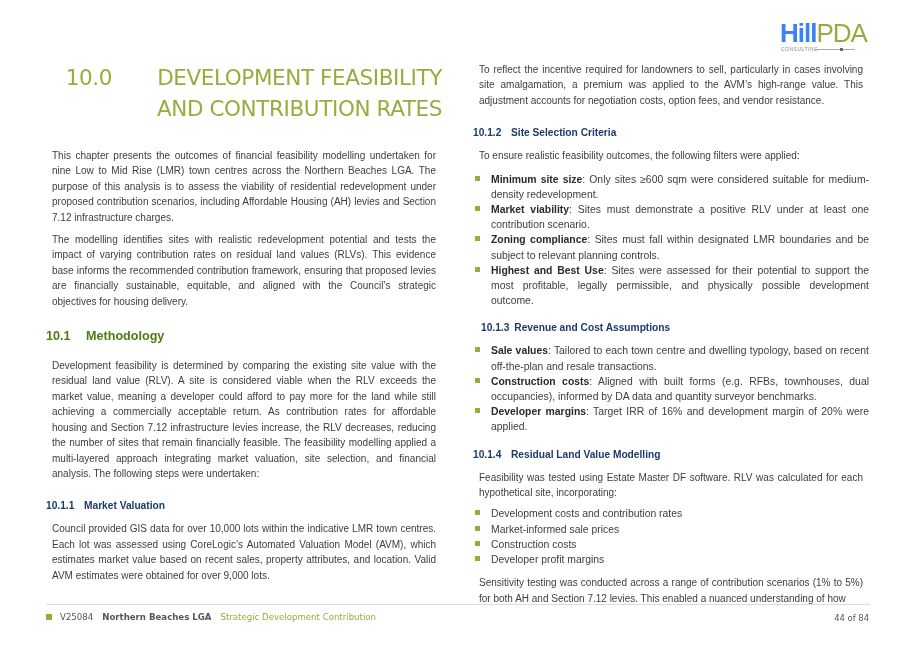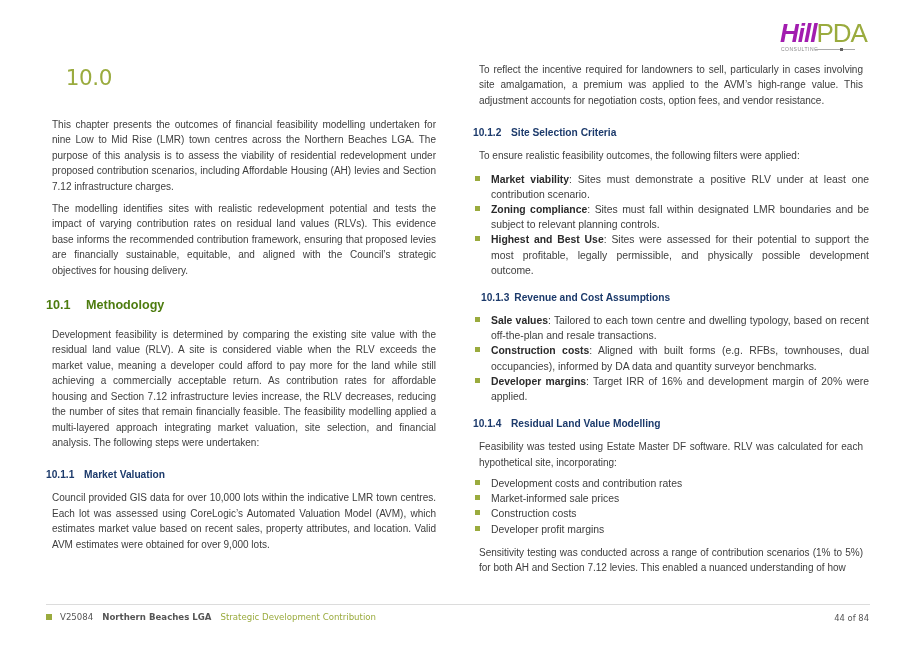--- a/index.html
+++ b/index.html
@@ -2,21 +2,21 @@
 <html><head>
 <meta charset="utf-8">
 <style>
   html, body { margin: 0; padding: 0; }
   body {
     width: 915px; height: 647px; background: #ffffff; position: relative; overflow: hidden;
     font-family: "Liberation Sans", sans-serif; color: #3a3a3a;
   }
   .logo { position: absolute; left: 780px; top: 20px; width: 92px; height: 34px; }
   .logo-main { position: absolute; left: 0; top: 0; font-size: 26px; line-height: 26px; letter-spacing: -1px; white-space: nowrap; }
-  .logo-hill { color: #a21caf; font-weight: bold; font-style: italic; }
+  .logo-hill { color: #3b82f6; font-weight: bold; }
   .logo-pda { color: #9aab3e; font-weight: normal; }
   .logo-sub { position: absolute; left: 1px; top: 26px; font-size: 5px; color: #888; letter-spacing: 0.5px; }
   .logo-line { position: absolute; left: 35px; top: 29px; width: 40px; height: 1px; background: #aaa; }
   .logo-dot { position: absolute; left: 60px; top: 27.5px; width: 3px; height: 3px; background: #666; }
 
   .col-left { position: absolute; left: 46px; top: 60px; width: 396px; }
   .col-right { position: absolute; left: 473px; top: 60px; width: 396px; }
 
   .chapter-title { display: flex; color: #9aab3e; font-size: 21.5px; line-height: 31px; font-family: "DejaVu Sans", sans-serif; font-weight: normal; letter-spacing: -0.4px; margin: 2px 0 0 0; text-align: right; }
   .chapter-num { width: 66px; flex-shrink: 0; }
@@ -51,20 +51,21 @@
 <div class="logo">
   <div class="logo-main"><span class="logo-hill">Hill</span><span class="logo-pda">PDA</span></div>
   <div class="logo-sub">CONSULTING</div>
   <div class="logo-line"></div>
   <div class="logo-dot"></div>
 </div>
 
 <div class="col-left">
   <h1 class="chapter-title">
     <span class="chapter-num">10.0</span>
+    <span>DEVELOPMENT FEASIBILITY AND CONTRIBUTION RATES</span>
   </h1>
 
   <p class="p-mt-lg">This chapter presents the outcomes of financial feasibility modelling undertaken for nine Low to Mid Rise (LMR) town centres across the Northern Beaches LGA. The purpose of this analysis is to assess the viability of residential redevelopment under proposed contribution scenarios, including Affordable Housing (AH) levies and Section 7.12 infrastructure charges.</p>
   <p class="p-mt">The modelling identifies sites with realistic redevelopment potential and tests the impact of varying contribution rates on residual land values (RLVs). This evidence base informs the recommended contribution framework, ensuring that proposed levies are financially sustainable, equitable, and aligned with the Council’s strategic objectives for housing delivery.</p>
 
   <div class="h2">
     <span class="num">10.1</span>
     <span>Methodology</span>
   </div>
   <p>Development feasibility is determined by comparing the existing site value with the residual land value (RLV). A site is considered viable when the RLV exceeds the market value, meaning a developer could afford to pay more for the land while still achieving a commercially acceptable return. As contribution rates for affordable housing and Section 7.12 infrastructure levies increase, the RLV decreases, reducing the number of sites that remain financially feasible. The feasibility modelling applied a multi-layered approach integrating market valuation, site selection, and financial analysis. The following steps were undertaken:</p>
@@ -78,20 +79,21 @@
 
 <div class="col-right">
   <p style="margin-top:2px"> To reflect the incentive required for landowners to sell, particularly in cases involving site amalgamation, a premium was applied to the AVM’s high-range value. This adjustment accounts for negotiation costs, option fees, and vendor resistance.</p>
 
   <div class="h3">
     <span class="num">10.1.2</span>
     <span>Site Selection Criteria</span>
   </div>
   <p>To ensure realistic feasibility outcomes, the following filters were applied:</p>
   <ul class="bullets" style="margin-top:8px">
+    <li><span class="sq"></span><b>Minimum site size</b><span>: Only sites ≥600 sqm were considered suitable for medium-density redevelopment.</span></li>
     <li><span class="sq"></span><b>Market viability</b><span>: Sites must demonstrate a positive RLV under at least one contribution scenario.</span></li>
     <li><span class="sq"></span><b>Zoning compliance</b><span>: Sites must fall within designated LMR boundaries and be subject to relevant planning controls.</span></li>
     <li><span class="sq"></span><b>Highest and Best Use</b><span>: Sites were assessed for their potential to support the most profitable, legally permissible, and physically possible development outcome.</span></li>
   </ul>
 
   <div class="h3 tight indent" style="margin-top:14px">
     <span class="num">10.1.3</span>
     <span>Revenue and Cost Assumptions</span>
   </div>
   <ul class="bullets" style="margin-top:4px">

